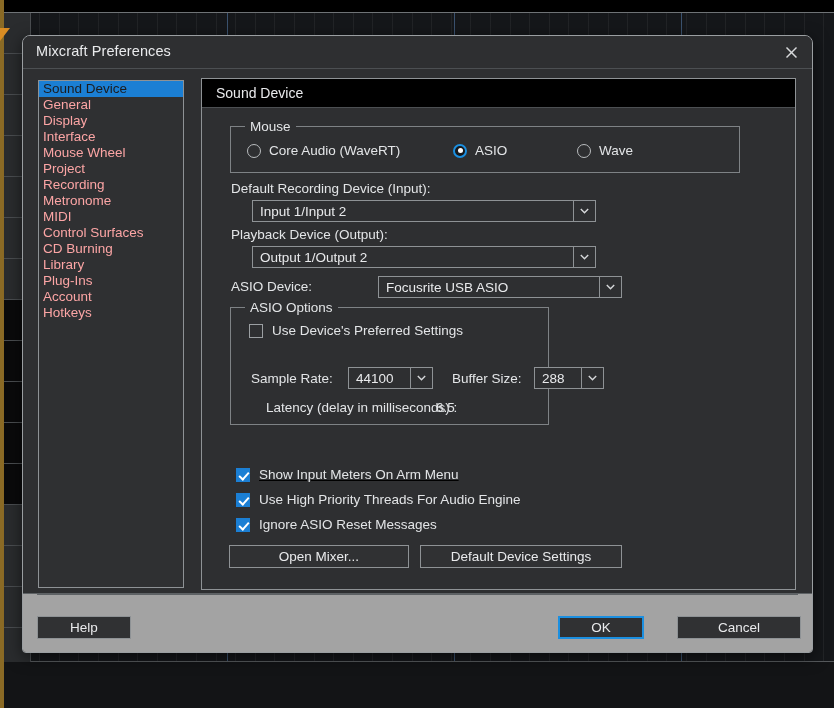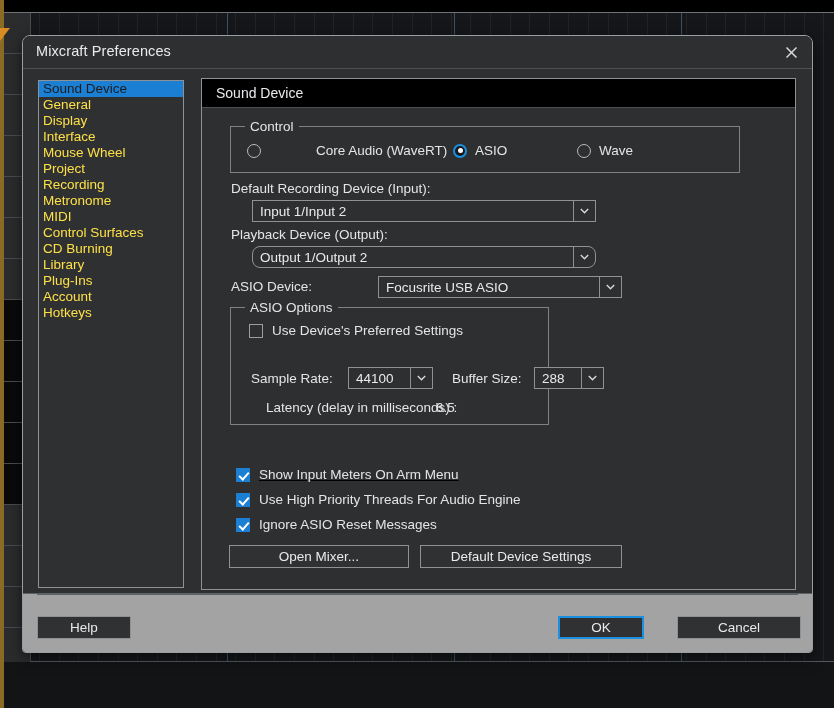--- a/index.html
+++ b/index.html
@@ -107,21 +107,21 @@
     background: #2f3032;
     border: 1px solid #8e9295;
     box-sizing: border-box;
     overflow: hidden;
   }
   .side-item {
     height: 16px;
     line-height: 16px;
     padding-left: 4px;
     font-size: 13.5px;
-    color: #fde047;
+    color: #fca5a5;
     white-space: nowrap;
     cursor: default;
   }
   .side-item.selected {
     background: #1b7fd4;
     color: #1c1c1e;
   }
 
   
   .content-panel {
@@ -344,23 +344,23 @@
       <div class="side-item">Account</div>
       <div class="side-item">Hotkeys</div>
     </div>
 
     <div class="content-panel">
       <div class="panel-header">Sound Device</div>
 
       <div class="panel-inner">
 
         <div class="groupbox" style="left:28px; top:18px; width:510px; height:47px;">
-          <div class="gb-title">Control</div>
-
-          <div class="radio-row" style="left:16px; top:16px;gap:47px;">
+          <div class="gb-title">Mouse</div>
+
+          <div class="radio-row" style="left:16px; top:16px;">
             <span class="radio"></span>
             <span class="radio-label">Core Audio (WaveRT)</span>
           </div>
 
           <div class="radio-row" style="left:222px; top:16px;">
             <span class="radio checked"></span>
             <span class="radio-label">ASIO</span>
           </div>
 
           <div class="radio-row" style="left:346px; top:16px;">
@@ -373,21 +373,21 @@
         <div class="combo" style="left:50px; top:92px; width:344px;">
           <div class="combo-value">Input 1/Input 2</div>
           <div class="combo-arrow">
             <svg width="9" height="6" viewBox="0 0 9 6" aria-hidden="true">
               <path d="M0.8 1 L4.5 4.7 L8.2 1" fill="none" stroke="#d6d8da" stroke-width="1.4"></path>
             </svg>
           </div>
         </div>
 
         <div class="field-label" style="left:29px; top:119px;">Playback Device (Output):</div>
-        <div class="combo" style="left:50px; top:138px; width:344px;border-radius:8px;">
+        <div class="combo" style="left:50px; top:138px; width:344px;">
           <div class="combo-value">Output 1/Output 2</div>
           <div class="combo-arrow">
             <svg width="9" height="6" viewBox="0 0 9 6" aria-hidden="true">
               <path d="M0.8 1 L4.5 4.7 L8.2 1" fill="none" stroke="#d6d8da" stroke-width="1.4"></path>
             </svg>
           </div>
         </div>
 
         <div class="field-label" style="left:29px; top:171px;">ASIO Device:</div>
         <div class="combo" style="left:176px; top:168px; width:244px;">

